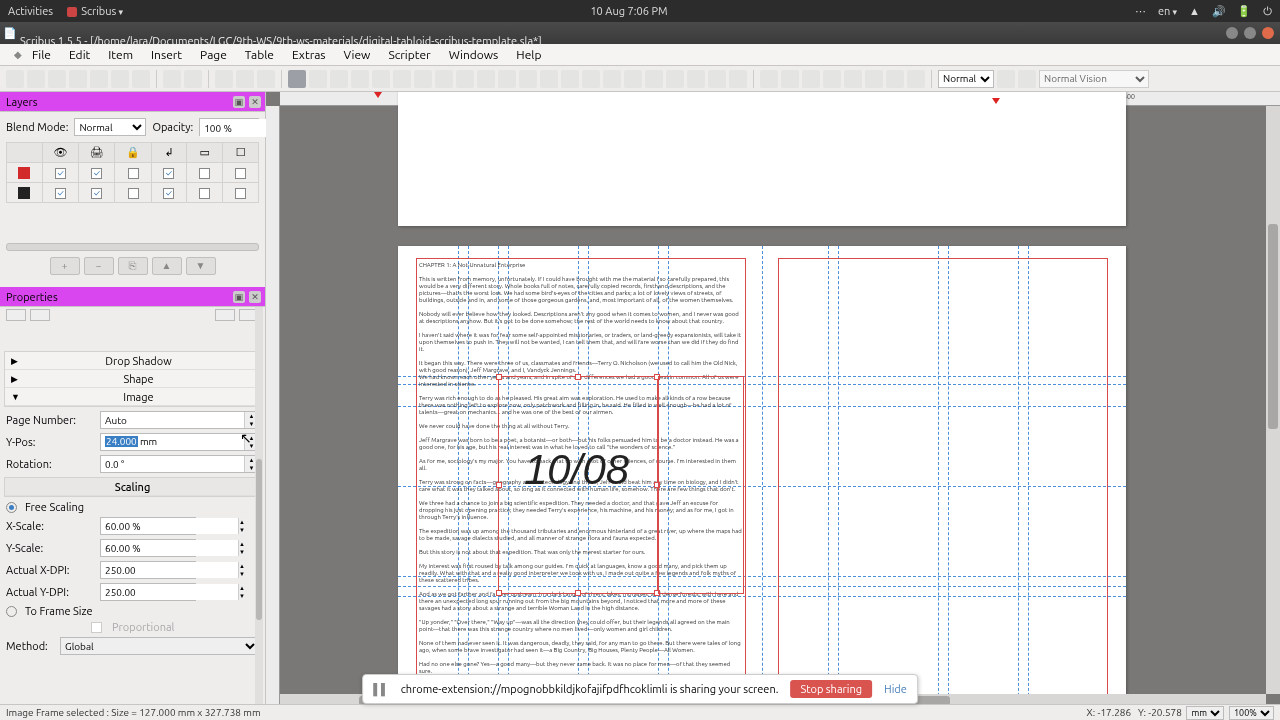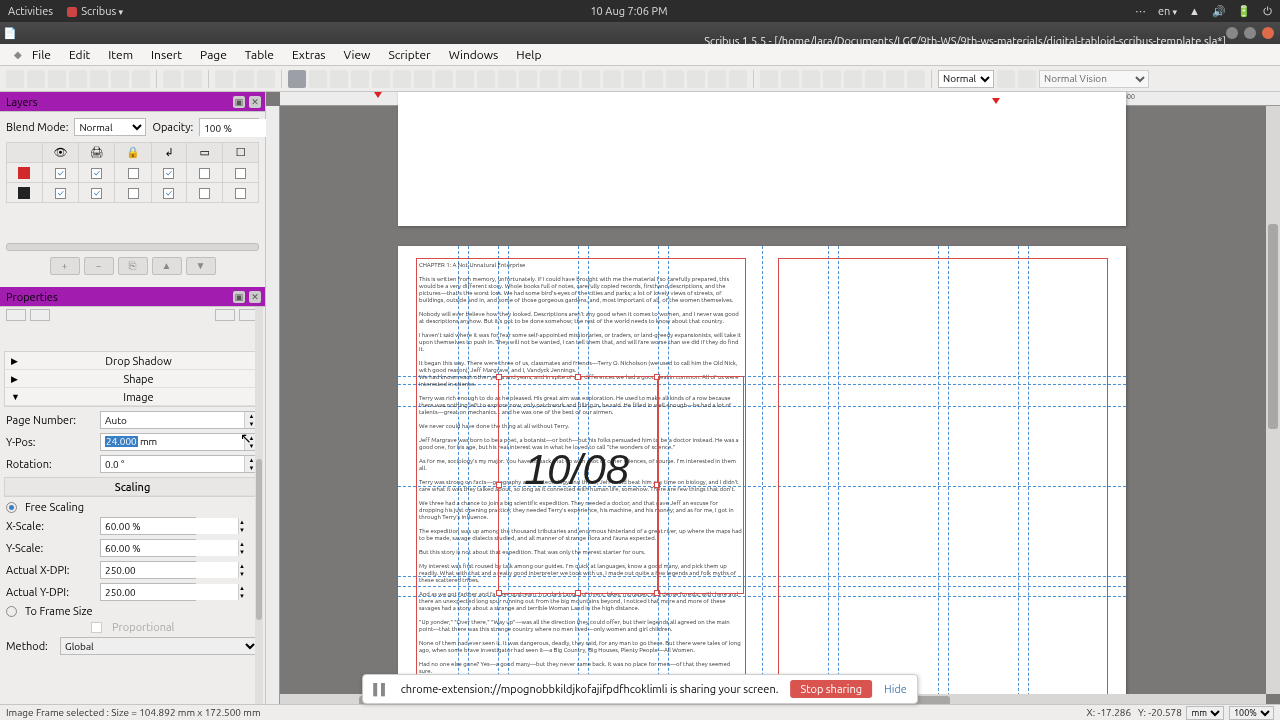--- a/index.html
+++ b/index.html
@@ -5,38 +5,38 @@
 * { margin: 0; padding: 0; box-sizing: border-box; font-family: Ubuntu, "Segoe UI", sans-serif; }
 body { background: #edeceb; width: 1280px; height: 720px; overflow: hidden; font-size: 11px; position: relative; }
 
 .topbar { height: 22px; background: #2c2c2c; color: #ddd; display: flex; align-items: center; padding: 0 8px; font-size: 11px; }
 .topbar .left { display: flex; gap: 14px; align-items: center; }
 .topbar .center { flex: 1; text-align: center; }
 .topbar .right { display: flex; gap: 12px; align-items: center; }
 .topbar .dd::after { content: " ▾"; font-size: 9px; }
 
 .titlebar { height: 22px; background: linear-gradient(#4a4a4a,#3a3a3a); color: #eee; display: flex; align-items: center; font-size: 11px; }
-.titlebar .title { flex: 1; text-align: right; margin-top: 15px; }
+.titlebar .title { flex: 1; text-align: left; margin-top: 15px; }
 .titlebar .winbtns { display: flex; gap: 6px; padding-right: 6px; }
 .titlebar .winbtn { width: 12px; height: 12px; border-radius: 50%; background: #888; }
 .titlebar .winbtn.close { background: #e06b4a; }
 
 .menubar { height: 22px; background: #f5f4f3; border-bottom: 1px solid #c8c6c4; display: flex; align-items: center; padding: 0 6px; font-size: 12px; gap: 2px; }
 .menubar span { padding: 2px 8px; border-radius: 3px; }
 
 .toolbar { height: 26px; background: #eeedec; border-bottom: 1px solid #c8c6c4; display: flex; align-items: center; padding: 0 6px; gap: 3px; }
 .toolbar .ico { width: 18px; height: 18px; background: #ddd; border-radius: 2px; opacity: 0.55; }
 .toolbar .sep { width: 1px; height: 18px; background: #ccc; margin: 0 3px; }
 .toolbar select { height: 18px; font-size: 10px; border: 1px solid #bbb; background: #fff; }
 .toolbar .grow { flex: 1; }
 
 .main { display: flex; height: 616px; }
 
 .sidebar { width: 266px; background: #eeedec; border-right: 1px solid #c8c6c4; display: flex; flex-direction: column; }
-.panel-hdr { height: 20px; background: #a21caf; border-bottom: 1px solid #c8c6c4; display: flex; align-items: center; padding: 0 6px; font-size: 11px; position: relative; }
+.panel-hdr { height: 20px; background: #d946ef; border-bottom: 1px solid #c8c6c4; display: flex; align-items: center; padding: 0 6px; font-size: 11px; position: relative; }
 .panel-hdr .btns { position: absolute; right: 4px; display: flex; gap: 4px; }
 .panel-hdr .btns span { width: 12px; height: 12px; background: #ccc; border-radius: 2px; font-size: 9px; text-align: center; line-height: 12px; color: #555; }
 
 .layers-body { padding: 6px; font-size: 11px; }
 .blend-row { display: flex; align-items: center; gap: 6px; margin-bottom: 6px; }
 .blend-row select, .blend-row input { border: 1px solid #bbb; font-size: 10px; height: 18px; background: #fff; }
 .layer-table { width: 100%; border-collapse: collapse; }
 .layer-table td { border: 1px solid #d4d2d0; height: 20px; width: 40px; text-align: center; }
 .layer-table .hdr td { background: #e6e5e3; }
 .sw { display: inline-block; width: 12px; height: 12px; vertical-align: middle; }
@@ -479,21 +479,21 @@
     <div style="position:absolute;right:0;top:14px;bottom:14px;width:14px;background:#d8d7d5">
         <div style="position:absolute;top:20%;height:35%;left:2px;right:2px;background:#a8a7a5;border-radius:3px"></div>
       </div>
     <div style="position:absolute;left:14px;right:14px;bottom:0;height:14px;background:#d8d7d5">
         <div style="position:absolute;left:8%;width:60%;top:2px;bottom:2px;background:#a8a7a5;border-radius:3px"></div>
       </div>
   </div>
 </div>
 
 <div class="statusbar">
-  <span>Image Frame selected  :  Size = 104.892 mm x 172.500 mm</span>
+  <span>Image Frame selected  :  Size = 127.000 mm x 327.738 mm</span>
   <div class="grow"></div>
   <span>X:</span>&nbsp;
   <span>-17.286</span>&nbsp;&nbsp;&nbsp;
   <span>Y:</span>&nbsp;
   <span>-20.578</span>&nbsp;&nbsp;
   <select><option>mm</option></select>&nbsp;&nbsp;
   <select><option>100%</option></select>
 </div>
 
 <div class="share-banner">

